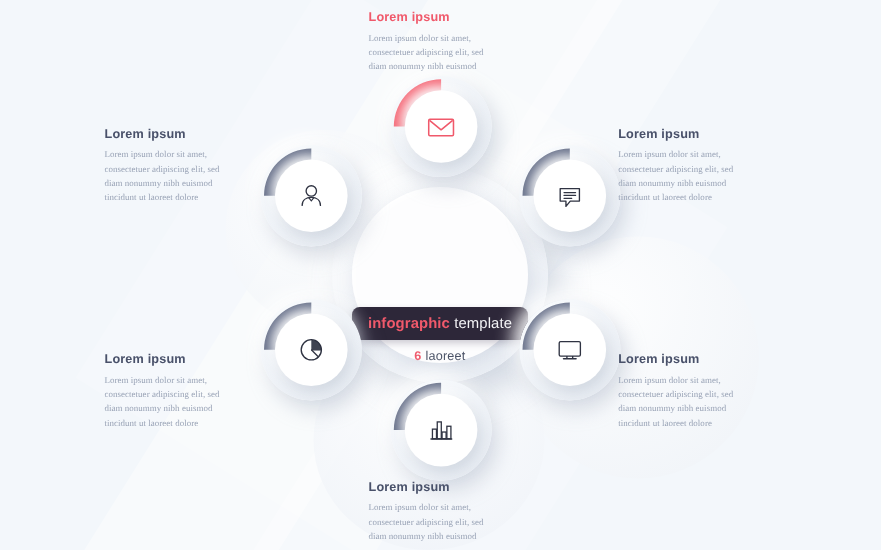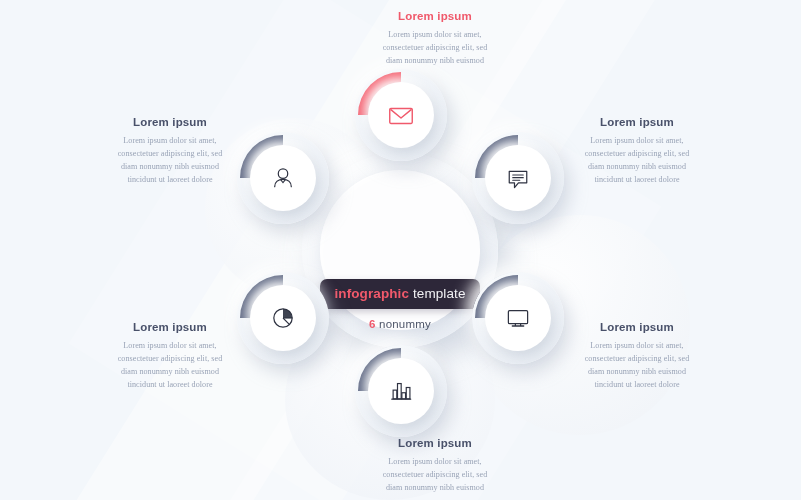--- a/index.html
+++ b/index.html
@@ -133,42 +133,42 @@
     margin-bottom: 6px;
   }
   .txt .head.accent { color: #f0596b; }
   .txt .body {
     font-size: 8.1px;
     line-height: 1.62;
     color: #99a3b6;
     letter-spacing: .05px;
     font-family: Liberation Serif, serif;
   }
-  .t-center { text-align: center; }
+  .t-center { text-align: left; }
 </style>
 </head>
 <body>
 
 <div id="stage">
 
   <div class="ribbon ribbon-a"></div>
   <div class="ribbon ribbon-b"></div>
   <div class="ribbon ribbon-c"></div>
 
   <div class="blob" style="left:470px;top:215px;width:220px;height:220px;background:radial-gradient(circle at 35% 30%,#ffffff,#eef2f7);opacity:.85;"></div>
   <div class="blob" style="left:205px;top:118px;width:180px;height:180px;background:radial-gradient(circle at 40% 35%,#ffffff,#eef2f7);opacity:.7;"></div>
   <div class="blob" style="left:285px;top:300px;width:210px;height:200px;background:radial-gradient(circle at 50% 30%,#ffffff,#edf1f7);opacity:.75;"></div>
 
   <div class="hub-outer"></div>
   <div class="hub-inner">
     <div class="badge">
       <span class="b1">infographic</span><span class="b2"> template</span>
     </div>
     <div class="opts">
-      <span class="num">6</span><span> nonummy</span>
+      <span class="num">6</span><span> laoreet</span>
     </div>
   </div>
 
   <div class="node" style="left:355px;top:69px;">
     <div class="ring-base"></div>
     <svg class="arc" viewBox="0 0 92 92">
       <path d="M 46 3 A 43 43 0 0 0 3 46 L 17 46 A 29 29 0 0 1 46 17 Z" fill="#f4606f" opacity=".92"></path>
     </svg>
     <div class="disc">
       <svg width="30" height="30" viewBox="0 0 32 32">

